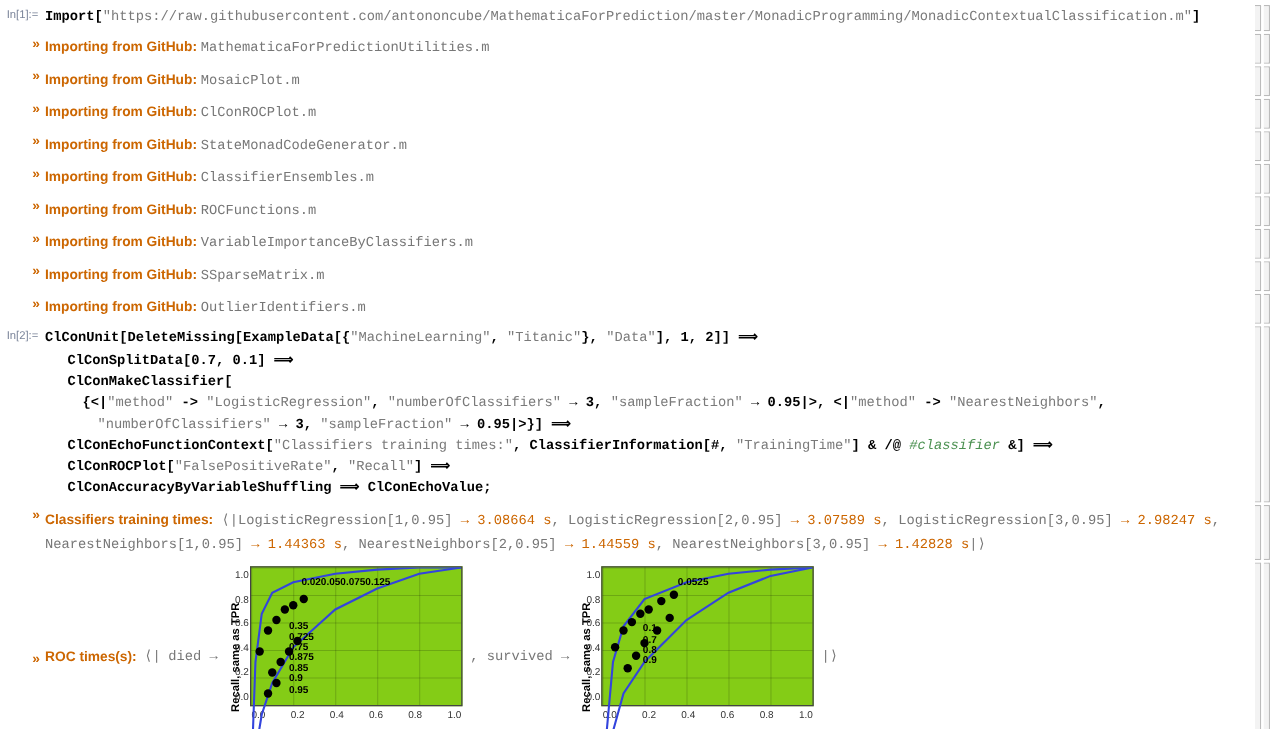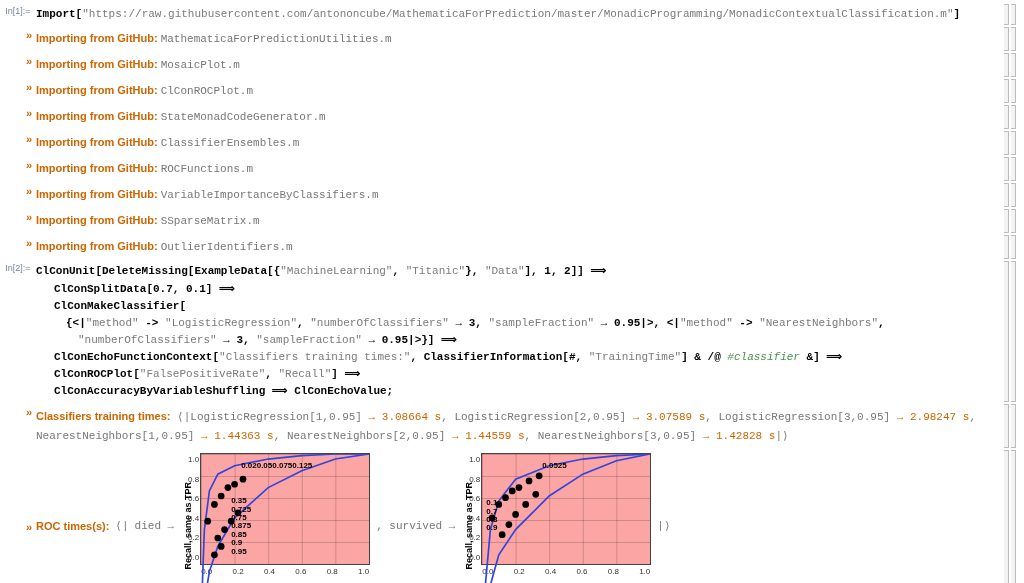--- a/index.html
+++ b/index.html
@@ -52,21 +52,21 @@
     .indent1 { padding-left: 18px; }
     .indent2 { padding-left: 30px; }
     .indent3 { padding-left: 42px; }
     .brackets { position: absolute; right: 0; top: 0; bottom: 0; display:flex; gap:2px; align-items:stretch; }
     .bracket { width: 5px; border: 1px solid #bbb; border-left: none; border-radius: 0 1px 1px 0; background: #f3f3f3;}
     .cell-group { position: relative; margin-bottom: 2px; padding-right: 14px;}
 
     
     .roc-area { display:flex; align-items:center; gap:6px; }
     .roc-block { display:flex; flex-direction:column; align-items:center; }
-    .roc-plot { position:relative; width:170px; height:112px; border:1px solid #444; background:#fca5a5; display:flex;padding-left:38px;}
+    .roc-plot { position:relative; width:170px; height:112px; border:1px solid #444; background:#84cc16; display:flex;padding-left:38px;}
     .roc-yaxis-lbl { font-family: Arial,sans-serif; font-size:9px; font-weight:bold; writing-mode: vertical-rl; transform: rotate(180deg); color:#000; padding: 0 2px; align-self:center;}
     .roc-xaxis-lbl { font-family: Arial,sans-serif; font-size:9px; font-weight:bold; color:#000; margin-top:20px;text-align:center;}
     .roc-assoc-head { font-family: "Courier New", monospace; font-size:11px;}
     .roc-ticks-y { position:absolute; left:-22px; top:0; bottom:0; width:20px; display:flex; flex-direction:column; justify-content:space-between; font-size:8px; color:#333; font-family:Arial; text-align:right;}
     .roc-ticks-x { position:absolute; left:0; right:0; bottom:-12px; height:10px; display:flex; justify-content:space-between; font-size:8px; color:#333; font-family:Arial;}
     .roc-grid { position:absolute; inset:0; background-image:
         linear-gradient(to right, rgba(0,0,0,0.18) 1px, transparent 1px),
         linear-gradient(to bottom, rgba(0,0,0,0.18) 1px, transparent 1px);
       background-size: 20% 20%; }
     .roc-svg { position:absolute; inset:0; }
@@ -326,21 +326,21 @@
                     <circle cx="28" cy="16" r="2"></circle>
                     <circle cx="34" cy="13" r="2"></circle>
                     <circle cx="12" cy="48" r="2"></circle>
                     <circle cx="16" cy="42" r="2"></circle>
                     <circle cx="20" cy="36" r="2"></circle>
                     <circle cx="26" cy="30" r="2"></circle>
                     <circle cx="32" cy="24" r="2"></circle>
                   </g>
               </svg>
               <div class="roc-labels" style="left:60px">0.0525</div>
-              <div class="roc-labels2" id="rls2" style="left:4px; top:45px">
+              <div class="roc-labels2" id="rls2" style="left:32px; top:45px">
                   <div>0.1</div>
                   <div>0.7</div>
                   <div>0.8</div>
                   <div>0.9</div>
                 </div>
             </div>
             <div class="roc-xaxis-lbl">FalsePositiveRate</div>
           </div>
         </div>
 

